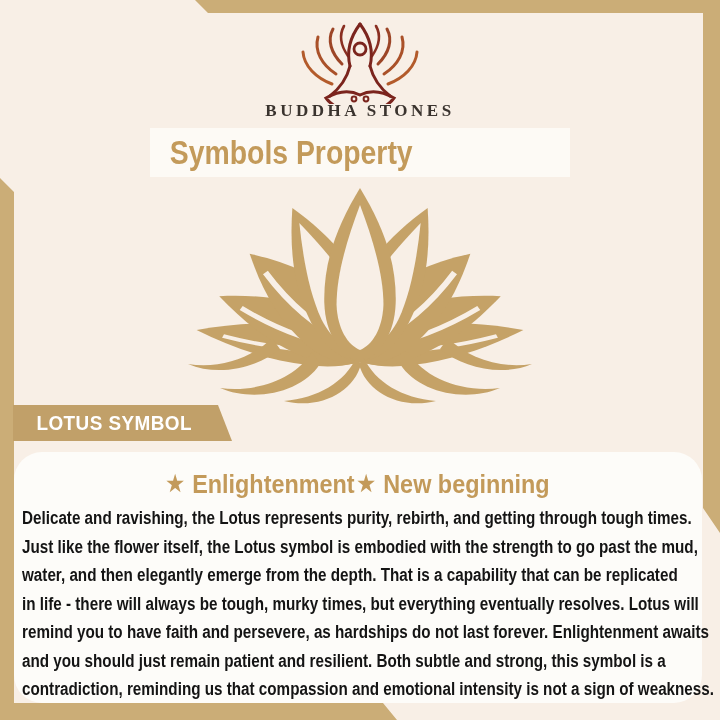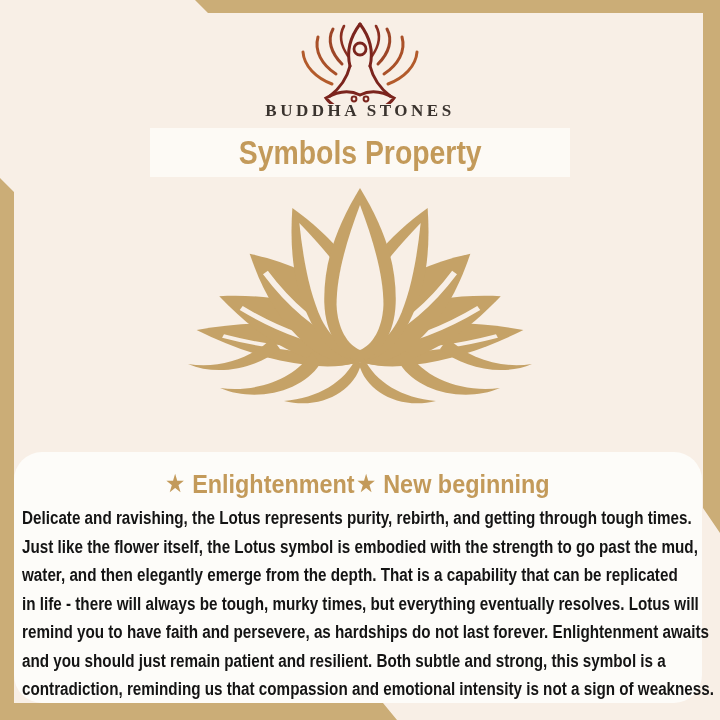--- a/index.html
+++ b/index.html
@@ -19,21 +19,21 @@
   
   .logo{position:absolute;left:288px;top:20px;width:144px;height:84px;}
   .brand-name{
     position:absolute;left:0;top:101px;width:720px;text-align:center;
     font-family:"Liberation Serif", serif;font-size:17px;font-weight:600;
     letter-spacing:3.5px;color:#3a332e;
   }
   
   .title-banner{
     position:absolute;left:150px;top:128px;width:420px;height:49px;
-    background:#fdfaf5;text-align:center;
+    background:#fdfaf5;text-align:left;
   }
   .title-banner .title{
     display:inline-block;line-height:49px;font-size:33px;font-weight:bold;
     color:#c39a5a;transform:scaleX(0.86);transform-origin:center;
     white-space:nowrap;
   }
   
   .lotus{position:absolute;left:160px;top:180px;width:400px;height:227px;}
   
   .section-banner{
@@ -150,20 +150,23 @@
 
       <path d="M196,178 C185,202 158,218 124,221 C160,230 194,212 201,184 Z"></path>
       <path d="M204,178 C215,202 242,218 276,221 C240,230 206,212 199,184 Z"></path>
       <path d="M152,172 C136,198 98,213 60,208 C95,223 142,212 160,184 Z"></path>
       <path d="M248,172 C264,198 302,213 340,208 C305,223 258,212 240,184 Z"></path>
       <path d="M112,158 C92,178 60,189 28,184 C58,197 97,188 120,169 Z"></path>
       <path d="M288,158 C308,178 340,189 372,184 C342,197 303,188 280,169 Z"></path>
     </g>
   </svg>
 
+  <div class="section-banner">
+    <span class="label">LOTUS SYMBOL</span>
+  </div>
 
   <div class="content-panel">
     <div class="prop-heading">
       <span class="inner">
         <span class="star s1">★</span><span>Enlightenment</span><span class="star s2">★</span><span>New beginning</span>
       </span>
     </div>
     <div>
       <div class="desc-line">Delicate and ravishing, the Lotus represents purity, rebirth, and getting through tough times.</div>
       <div class="desc-line">Just like the flower itself, the Lotus symbol is embodied with the strength to go past the mud,</div>

